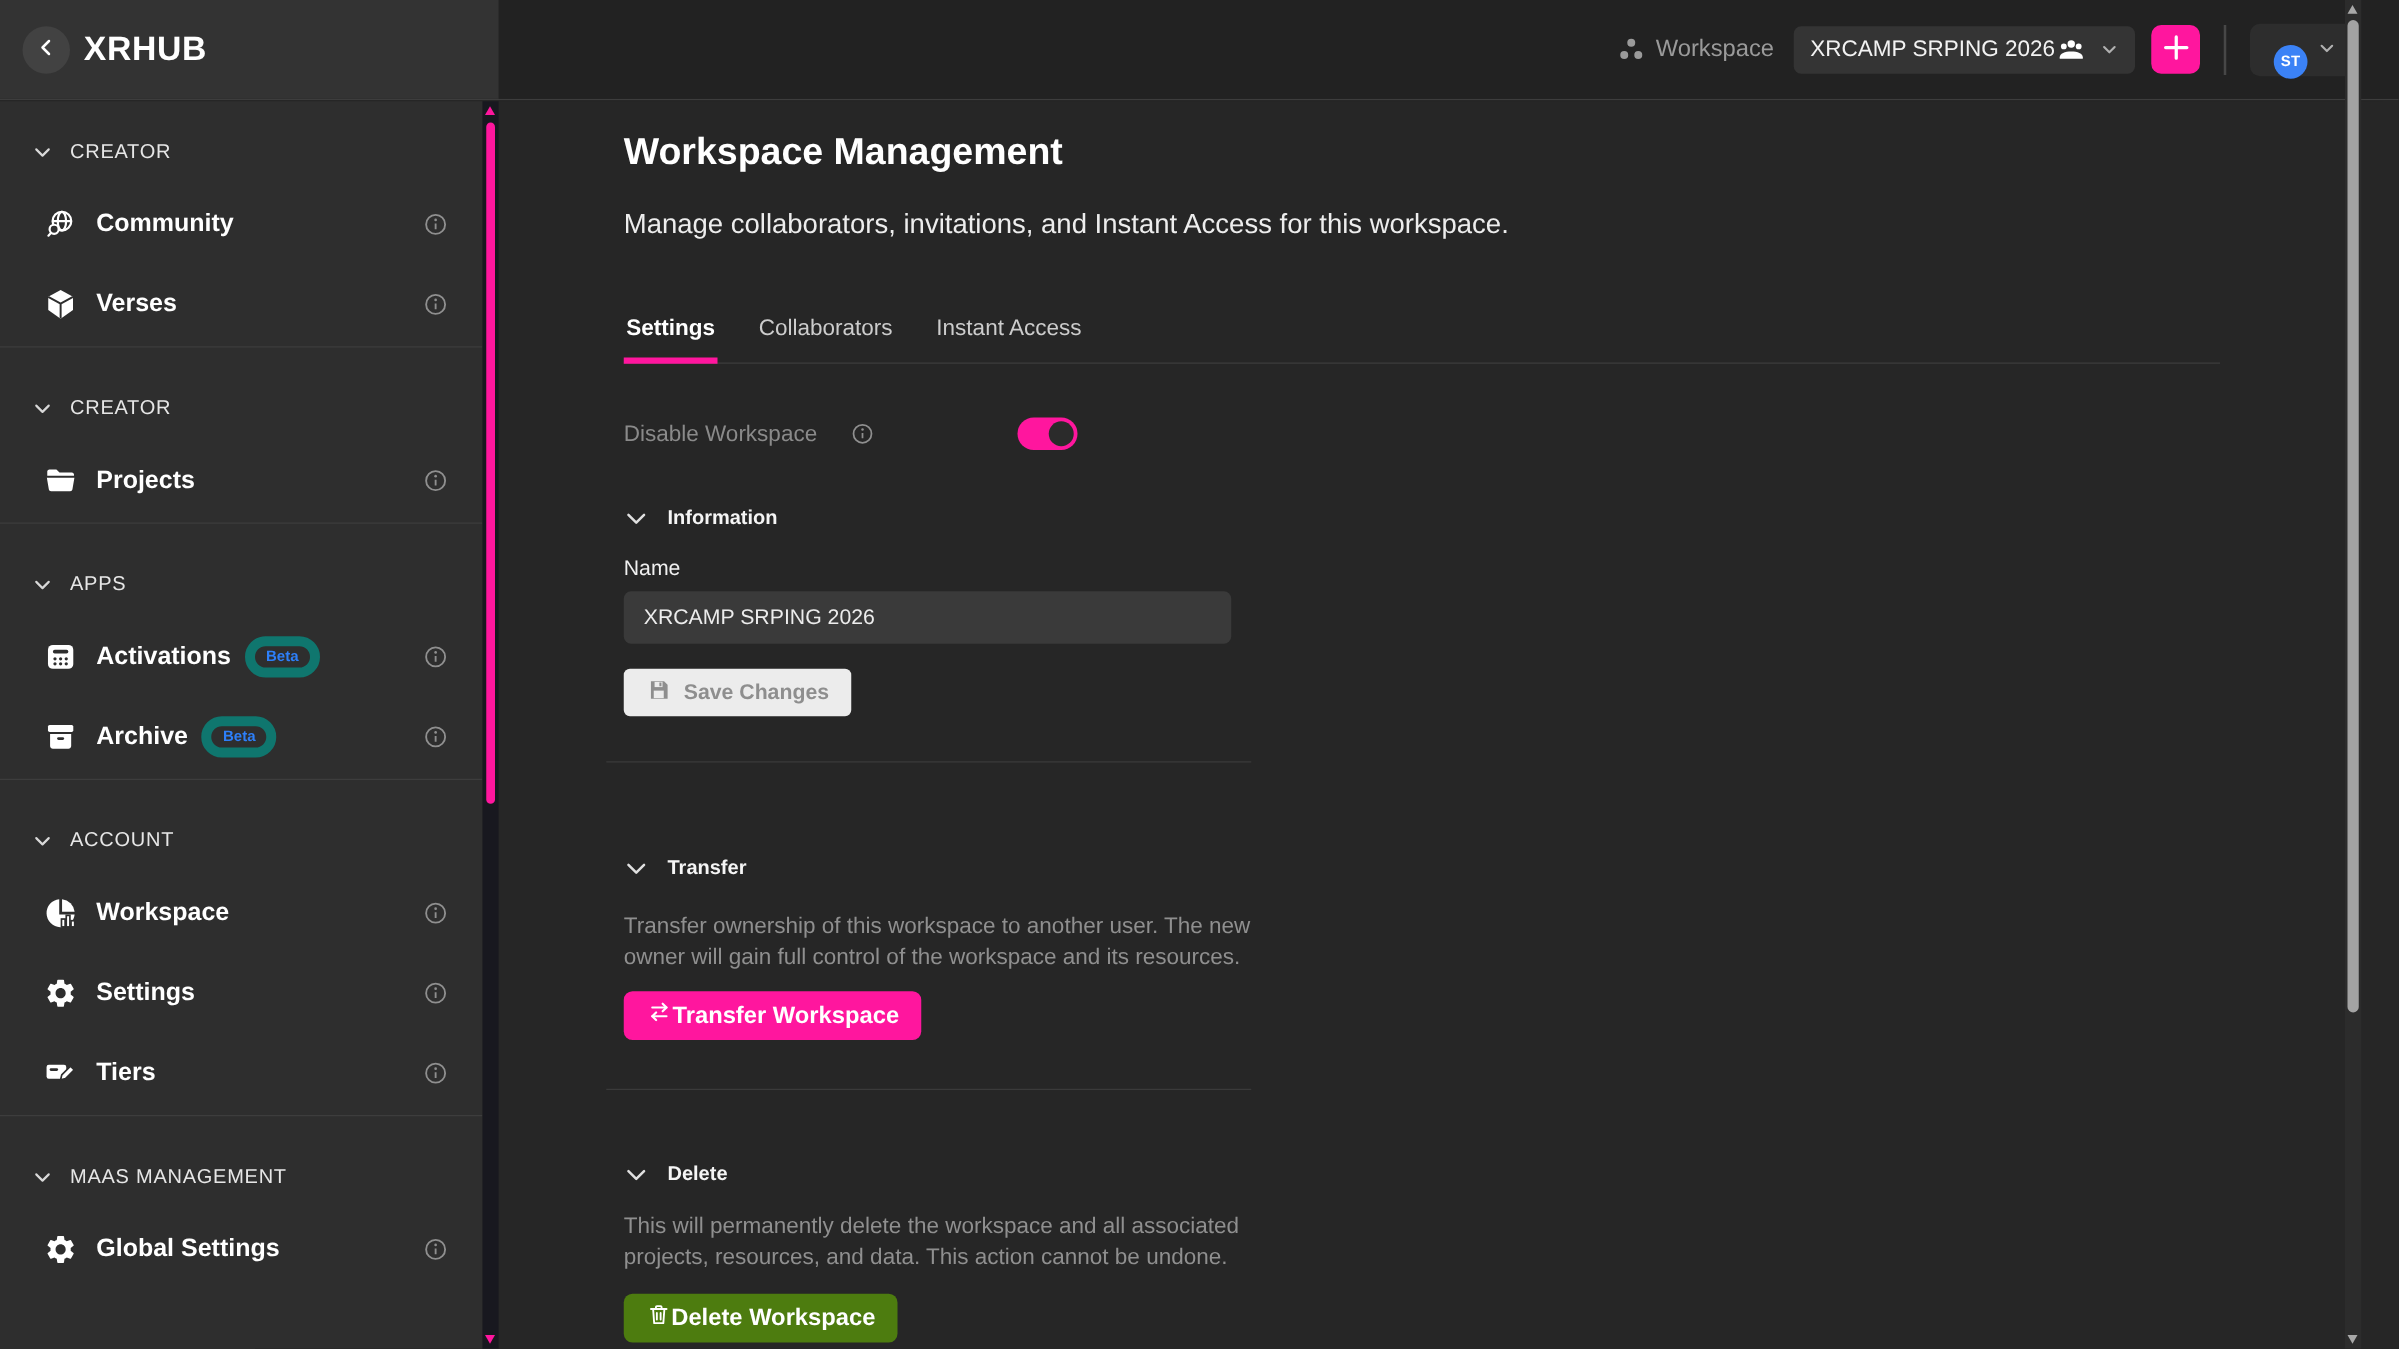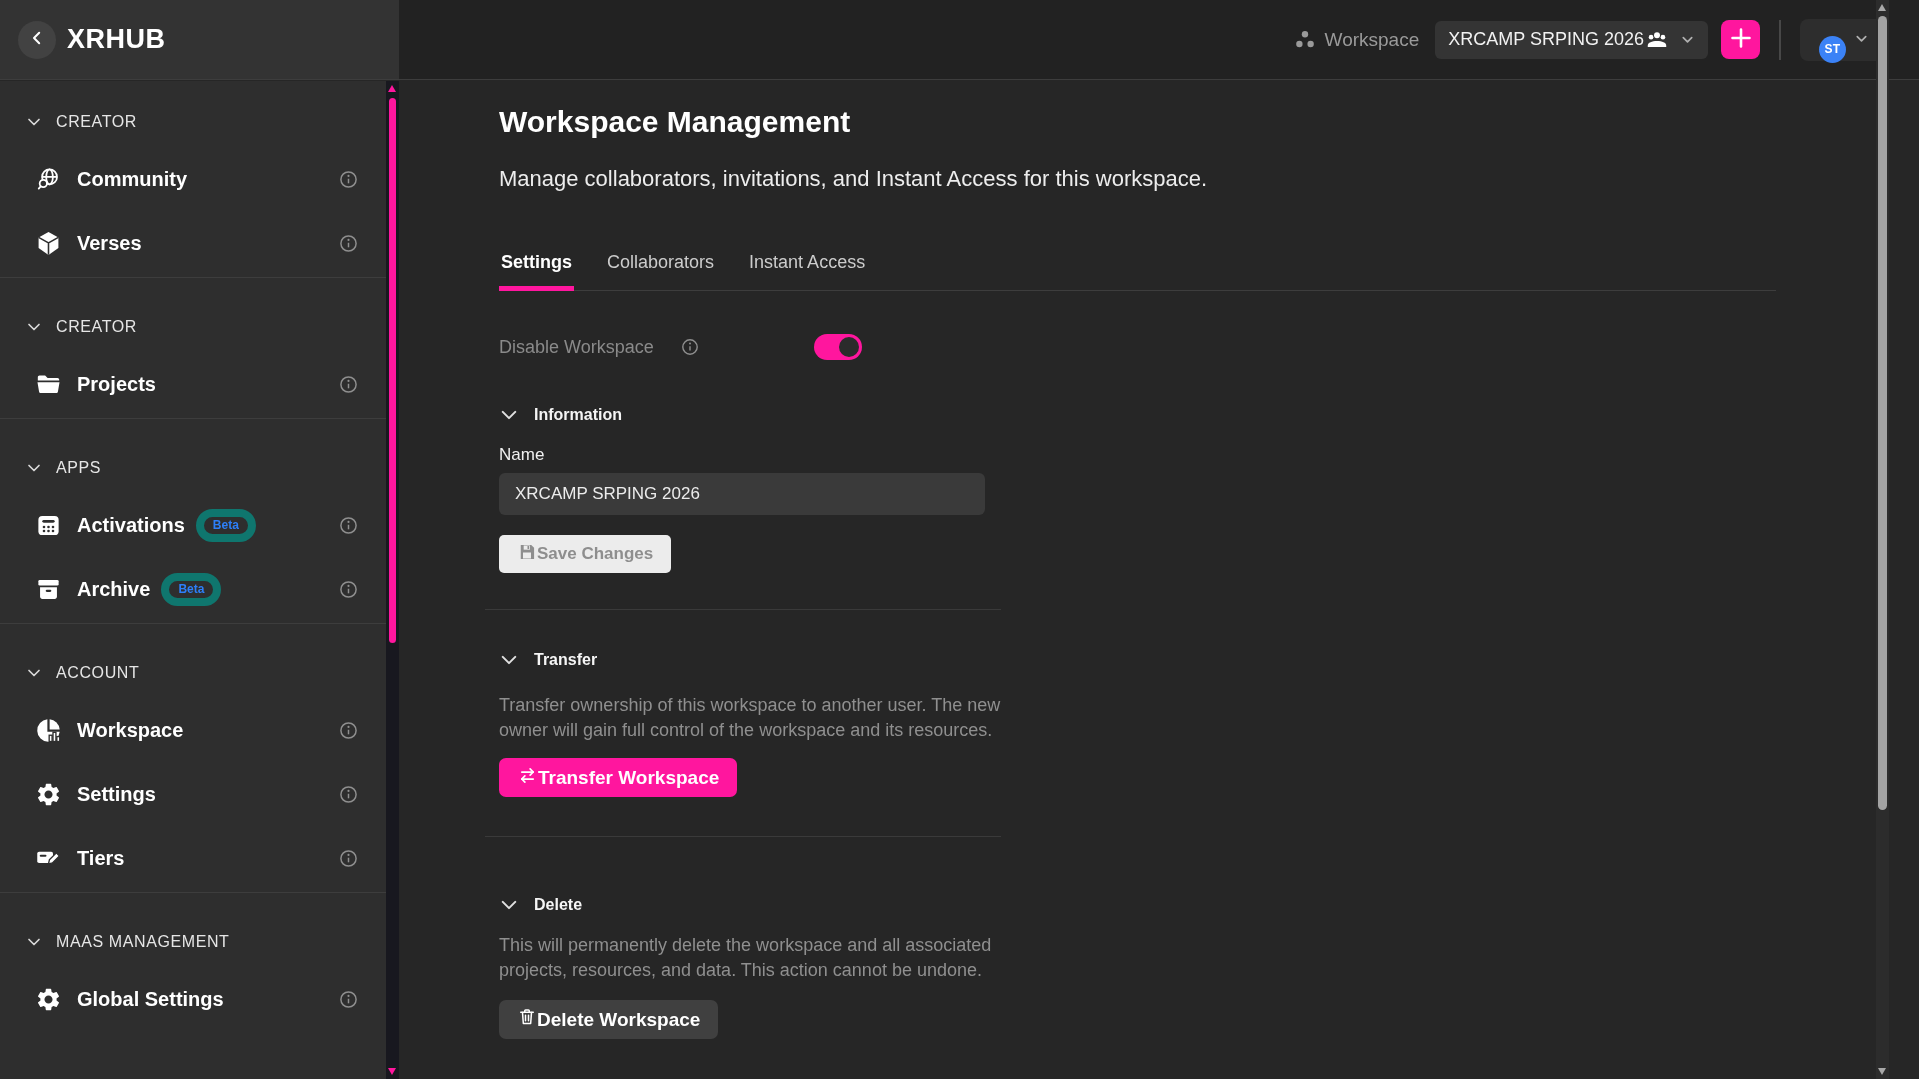--- a/index.html
+++ b/index.html
@@ -92,29 +92,29 @@
                   border-radius:50%; background:#2b2b2b; }
 
   .sec-head { display:flex; align-items:center; margin-top:45px; cursor:pointer; }
   .sec-head .chev { display:flex; margin-right:15px; }
   .sec-title { color:#f5f5f5; font-size:16px; font-weight:bold; }
   .field-label { color:#f0f0f0; font-size:17px; margin-top:20px; }
   .name-input { margin-top:8px; width:486px; height:42px; background:#3a3a3a; border:none;
                 border-radius:6px; color:#ececec; font-size:17px; padding:0 16px; display:block;
                 font-family:"Liberation Sans", sans-serif; }
   .save-btn { margin-top:20px; height:38px; background:#ececec; border:none; border-radius:5px;
-              display:flex; align-items:center; padding:0 18px; color:#8e8e8e;
+              display:flex; align-items:center; gap:10px; padding:0 18px; color:#8e8e8e;
               font-size:17px; font-weight:bold; cursor:default; font-family:"Liberation Sans", sans-serif; }
   .hdiv { width:516px; height:1px; background:#3a3a3a; margin:36px 0 0 -14px; }
   .sec-desc { color:#8f8f8f; font-size:18px; line-height:25px; width:505px; margin-top:23px; }
   .action-btn { margin-top:15px; height:39px; border:none; border-radius:7px; display:flex;
                 align-items:center; gap:0; padding:0 18px; color:#ffffff; font-size:19px;
                 font-weight:bold; cursor:pointer; font-family:"Liberation Sans", sans-serif; }
   .transfer-btn { background:#ff169e; }
-  .delete-btn { background:#404040; margin-top:17px; }
+  .delete-btn { background:#4d7c0f; margin-top:17px; }
 </style>
 </head>
 <body>
 
 <div class="root">
 
   <div class="topbar">
     <div class="topbar-left">
       <button class="back-btn">
         <span>
@@ -455,21 +455,21 @@
             <rect x="8" y="4.2" width="7.6" height="5" fill="#ececec"></rect>
             <rect x="12.6" y="4.8" width="2" height="3.6" fill="#8e8e8e"></rect>
             <rect x="7.2" y="12.6" width="9.6" height="7.2" fill="#ececec"></rect>
           </svg>
       </span>
       <span>Save Changes</span>
     </button>
 
     <div class="hdiv"></div>
 
-    <div class="sec-head" style="margin-top:40px;">
+    <div class="sec-head" style="margin-top:75px;">
       <span class="chev">
         <svg width="20" height="20" viewBox="0 0 16 16">
             <path d="M3 5.5l5 5 5-5" fill="none" stroke="#e0e0e0" stroke-width="1.6" stroke-linecap="round" stroke-linejoin="round"></path>
           </svg>
       </span>
       <span class="sec-title">Transfer</span>
     </div>
     <div class="sec-desc">Transfer ownership of this workspace to another user. The new owner will gain full control of the workspace and its resources.</div>
     <button class="action-btn transfer-btn">
       <span>

